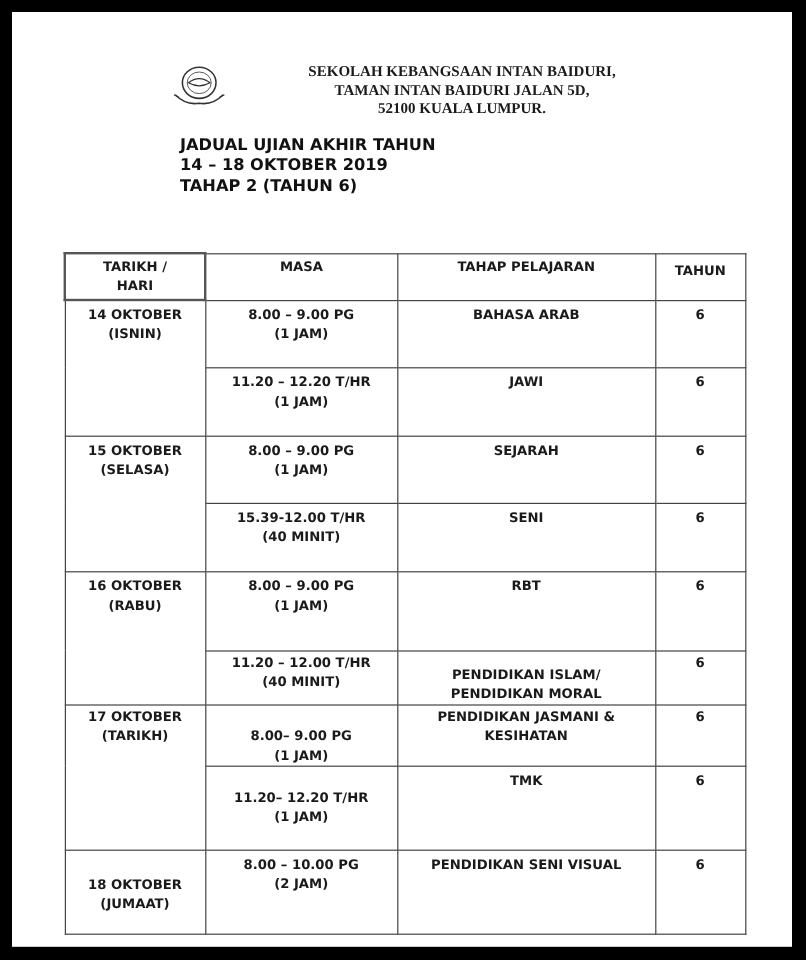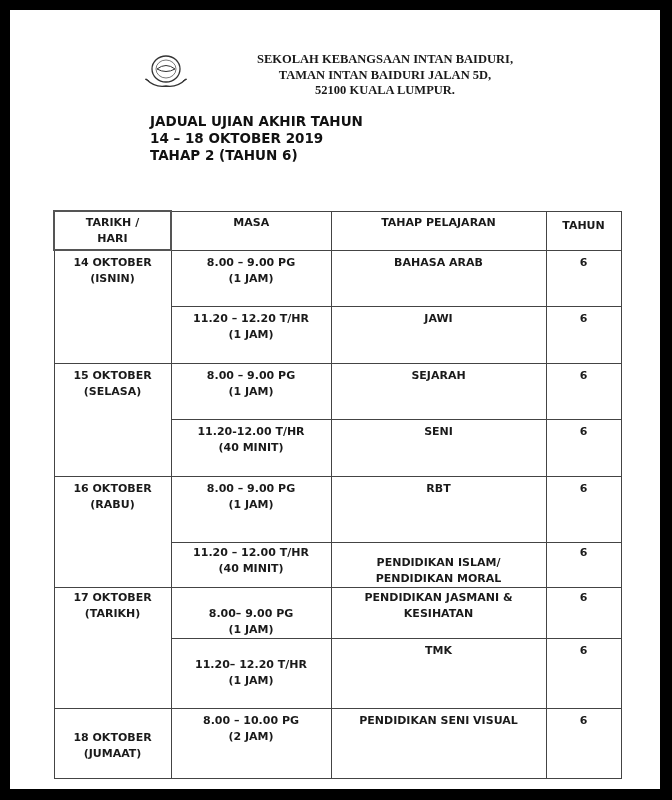--- a/index.html
+++ b/index.html
@@ -113,21 +113,21 @@
       <td>6</td>
     </tr>
 
     <tr style="height:56px">
       <td rowspan="2"><span>15 OKTOBER</span><br><span>(SELASA)</span></td>
       <td><span>8.00 – 9.00 PG</span><br><span>(1 JAM)</span></td>
       <td><span>SEJARAH</span></td>
       <td>6</td>
     </tr>
     <tr style="height:57px">
-      <td><span>11.20-12.00 T/HR</span><br><span>(40 MINIT)</span></td>
+      <td><span>15.39-12.00 T/HR</span><br><span>(40 MINIT)</span></td>
       <td><span>SENI</span></td>
       <td>6</td>
     </tr>
 
     <tr style="height:66px">
       <td rowspan="2"><span>16 OKTOBER</span><br><span>(RABU)</span></td>
       <td><span>8.00 – 9.00 PG</span><br><span>(1 JAM)</span></td>
       <td><span>RBT</span></td>
       <td>6</td>
     </tr>

